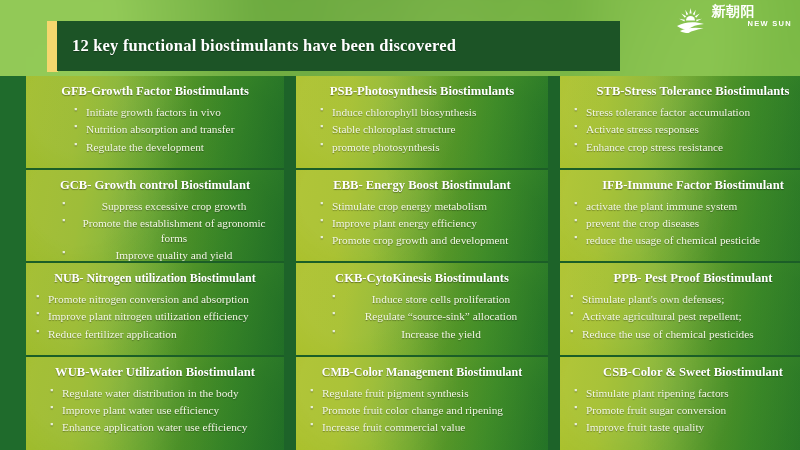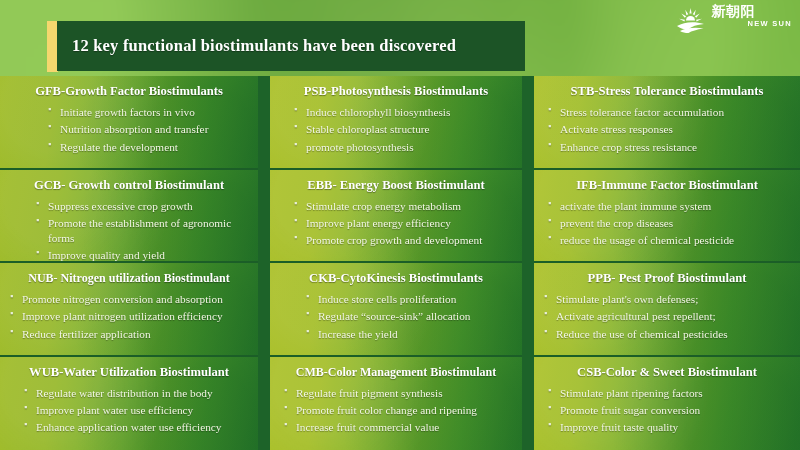--- a/index.html
+++ b/index.html
@@ -24,21 +24,21 @@
       radial-gradient(circle at 14% 22%,rgba(60,124,34,.9) 0 12%, rgba(0,0,0,0) 44%),
       radial-gradient(circle at 44% 26%,rgba(126,190,72,.8) 0 12%, rgba(0,0,0,0) 44%),
       radial-gradient(circle at 76% 24%,rgba(82,150,44,.85) 0 12%, rgba(0,0,0,0) 44%),
       linear-gradient(175deg,#7ab83c 0%,#54a02c 22%,#3f8a22 46%,#2f7a1c 100%);
     filter: blur(7px);
     transform: scale(1.08);
   }
 
   
   #titlebar {
-    position:absolute; left:57px; top:21px; width:468px; height:50px;
+    position:absolute; left:57px; top:21px; width:563px; height:50px;
     background:#1c5426;
     display:flex; align-items:center;
   }
   #title-accent {
     position:absolute; left:47px; top:21px; width:11px; height:51px;
     background:#f5d76e;
   }
   #title-text {
     color:#ffffff; font-size:16.5px; font-weight:bold;
     padding-left:15px; letter-spacing:.2px;
@@ -54,20 +54,21 @@
   #logo-en { color:#fff; font-size:7.5px; font-weight:bold; font-family:"Liberation Sans", sans-serif; letter-spacing:1.3px; margin-top:2px;margin-left:36px; }
 
   
   #grid {
     position:absolute; left:0; top:76px; width:800px; height:374px;
     display:grid;
     grid-template-columns: 258px 12px 252px 12px 266px;
     grid-template-rows: repeat(4, 1fr);
     row-gap:0;
     background:#1f6b2c;
+    padding-left:26px;
   }
   .gutter { background:#1d6329; }
   .cell {
     position:relative;
     padding:8px 10px 6px 10px;
     overflow:hidden;
     border-bottom:2px solid #1b5e27;
     background:linear-gradient(100deg,#a5bd22 0%,#9fbb22 18%,#7aae2b 42%,#4e9a2c 70%,#2d7e2a 100%);
   }
   .cell::after {
@@ -105,21 +106,21 @@
     margin-bottom:2.5px;
     line-height:1.32;
   }
   ul.bullets li::before {
     content:"▪";
     position:absolute; left:0; top:-1px;
     color:#e9f0d8; font-size:9px;
   }
   
   .ind-lg { margin-left:38px; }
-  .ind-md { margin-left:26px; }
+  .ind-md { margin-left:26px;text-align:center; }
   .ind-sm { margin-left:14px; }
   .ind-xs { margin-left:4px; }
   .ind-0  { margin-left:0; }
 </style>
 </head>
 <body>
 
 <div id="bg"></div>
 
 <div id="title-accent"></div>

